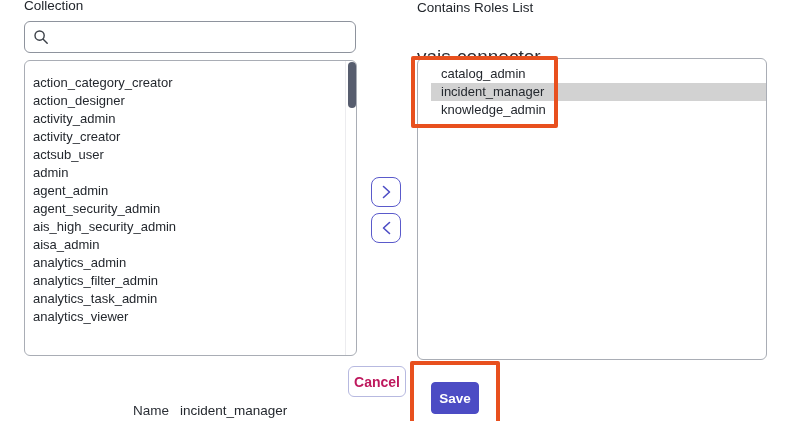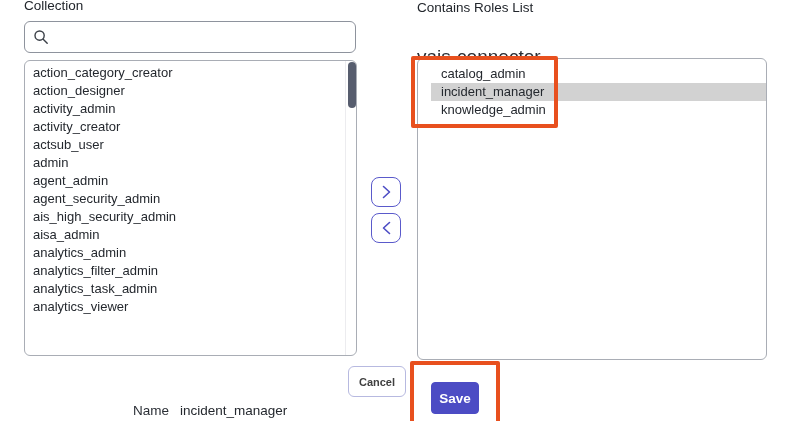--- a/index.html
+++ b/index.html
@@ -11,21 +11,21 @@
   
   #collection-label { left:24px; top:-2px; }
   #search-box { left:24px; top:21px; width:332px; height:32px;
     border:1px solid #8e939d; border-radius:6px; background:#fff;
     display:flex; align-items:center; padding-left:8px; }
   #search-box svg { flex:0 0 auto; }
   #search-input { border:none; outline:none; flex:1; height:100%; font-size:13px;
     background:transparent; padding-left:6px; font-family:inherit; }
 
   .listbox { border:1px solid #a9adb5; border-radius:6px; background:#fff; overflow:hidden;padding-left:13px; }
-  #collection-list { left:24px; top:60px; width:333px; height:296px; padding:3px 14px 0 8px; }
+  #collection-list { left:24px; top:60px; width:333px; height:296px; padding:13px 14px 0 8px; }
   #collection-list .row, #roles-list .row { height:18px; line-height:18px; font-size:13px;
     white-space:nowrap; color:#24282e; }
 
   
   #collection-scrollbar { left:345px; top:61px; width:12px; height:294px;
     border-left:1px solid #ececef; }
   #collection-scroll-thumb { position:absolute; left:2px; top:1px; width:8px; height:46px;
     background:#575d6e; border-radius:4px; }
 
   
@@ -42,22 +42,22 @@
   #roles-list .row.selected { background:#d2d2d2; }
 
   
   .annotation { border:4px solid #e8501e; border-radius:2px; background:transparent;
     pointer-events:none; }
   #roles-annotation { left:411px; top:56px; width:147px; height:72px; }
   #save-annotation  { left:410px; top:361px; padding:17px; display:inline-block; }
 
   
   #cancel-button { left:348px; top:366px; width:58px; height:31px; background:#fff;
-    border:1px solid #b7b9e0; border-radius:6px; color:#404040; font-weight:bold;
-    font-size:11px; font-family:inherit; cursor:pointer; }
+    border:1px solid #b7b9e0; border-radius:6px; color:#be185d; font-weight:bold;
+    font-size:14px; font-family:inherit; cursor:pointer; }
   #save-button { width:48px; height:32px; background:#4c4cc4; border:1px solid #4c4cc4;
     border-radius:4px; color:#ffffff; font-weight:bold; font-size:13.5px;
     font-family:inherit; cursor:pointer; display:block; }
 
   
   #name-row { left:133px; top:403px; display:flex; gap:11px; font-size:13.5px; }
   #name-value { color:#24282e; }
 </style>
 </head>
 <body>

